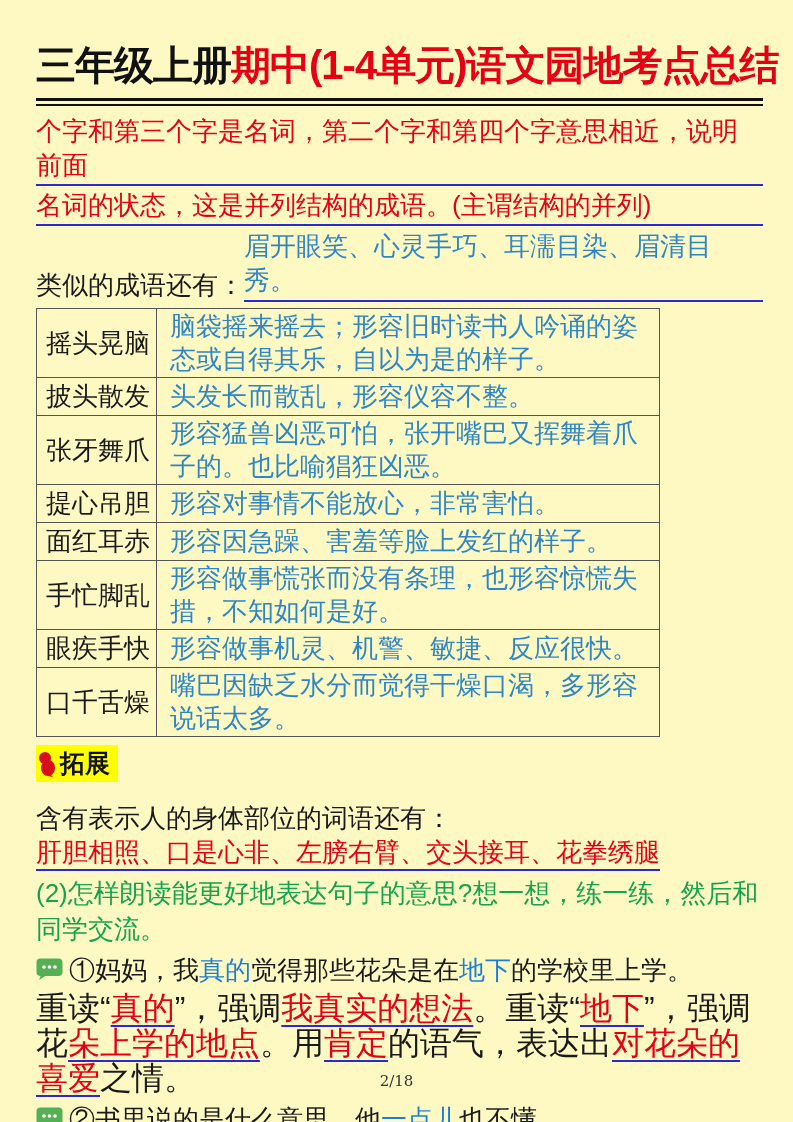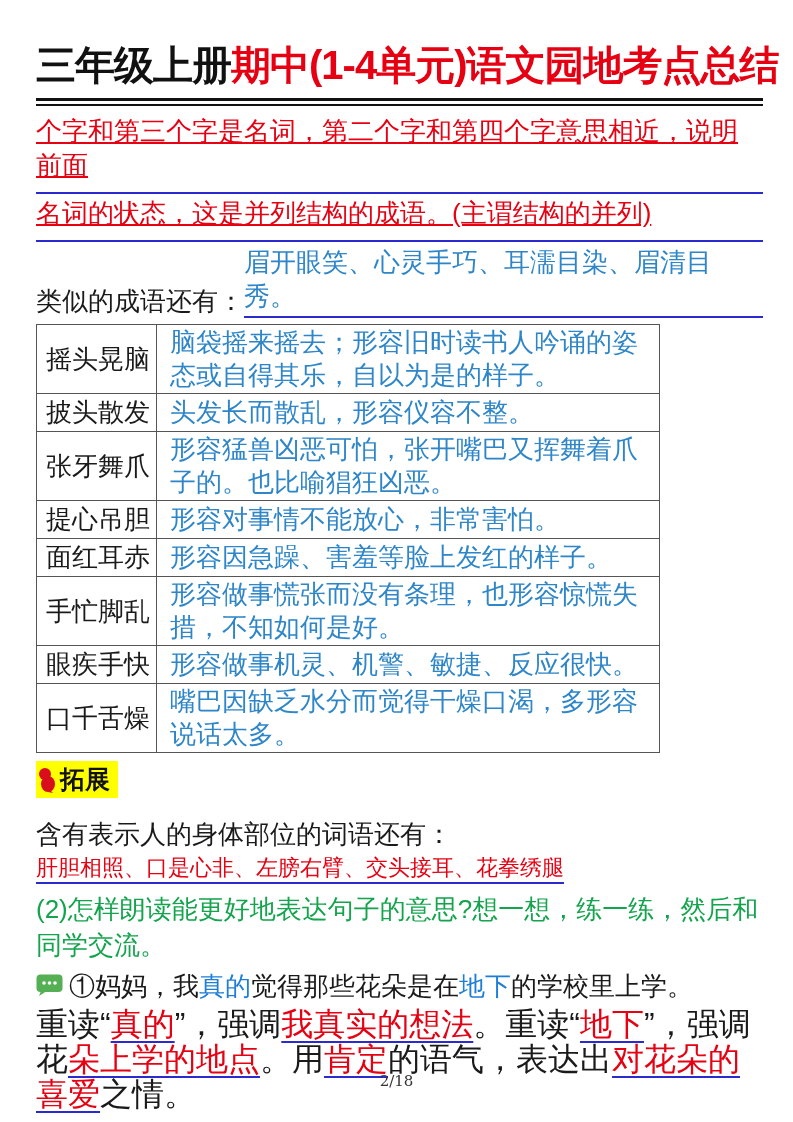--- a/index.html
+++ b/index.html
@@ -1,53 +1,53 @@
 <!DOCTYPE html>
 <html><head>
 <meta charset="utf-8">
 <style>
   * { margin:0; padding:0; box-sizing:border-box; }
   html,body { background:#e9e9e9; }
   .page {
     position:relative;
     width:793px; height:1122px;
     margin:0 auto;
-    background:#ffffff;
+    background:#fef9c3;
     font-family:"Liberation Sans", sans-serif;
     color:#1a1a1a;
     overflow:hidden;
   }
   .content { padding:38px 30px 0 36px; }
 
   
   .title-line { font-size:40px; font-weight:bold; letter-spacing:-1px; white-space:nowrap; }
   .title-black { color:#111; }
   .title-red { color:#e60012; }
   .title-rule { margin-top:5px; height:8px; border-top:3px solid #111; border-bottom:2px solid #111; }
 
   
   .intro { margin-top:8px; font-size:26px; line-height:34px; }
-  .intro-line { color:#e60012; border-bottom:2.5px solid #2a2ad0; padding-bottom:10px; margin-bottom:2px;text-decoration:underline; }
+  .intro-line { color:#e60012; border-bottom:2.5px solid #2a2ad0; padding-bottom:2px; margin-bottom:2px; }
   .similar-line { display:flex; align-items:flex-end; font-size:26px; line-height:34px; margin-top:3px; }
   .similar-label { color:#1a1a1a; white-space:nowrap; }
   .similar-idioms { flex:1; color:#2e86c8; border-bottom:2.5px solid #2a2ad0; padding-bottom:3px; }
 
   
   .section-label { display:inline-flex; align-items:center; background:#ffff00; padding:2px 8px 2px 2px; margin-top:8px; font-size:25px; font-weight:bold; color:#111; }
   .pin-icon { width:18px; height:26px; margin-right:4px; flex:0 0 auto; }
 
   
   table.idioms { width:624px; border-collapse:collapse; margin-top:6px; table-layout:fixed; }
   table.idioms td { border:1.6px solid #555; vertical-align:middle; }
   td.term { width:120px; font-size:26px; color:#1a1a1a; padding:1px 2px 1px 9px; }
   td.def  { font-size:26px; color:#2e86c8; line-height:33px; padding:1px 6px 1px 13px; }
 
   
   .expansion-lead { margin-top:19px; font-size:26px; line-height:35px; color:#1a1a1a; }
-  .expansion-idioms { font-size:22px; line-height:32px; }
+  .expansion-idioms { font-size:26px; line-height:32px; }
   .expansion-idioms span { color:#e60012; border-bottom:2.5px solid #2a2ad0; padding-bottom:2px; }
   .reading-question { margin-top:7px; font-size:26px; line-height:36px; color:#14a44d; }
 
   
   .sentence { display:flex; margin-top:6px; font-size:26px; line-height:34px; }
   .comment-icon { width:27px; height:22px; margin:5px 6px 0 0; flex:0 0 auto; }
   .sentence-text { flex:1; }
   .answer { margin-top:4px; font-size:32px; line-height:35px; }
 
   

